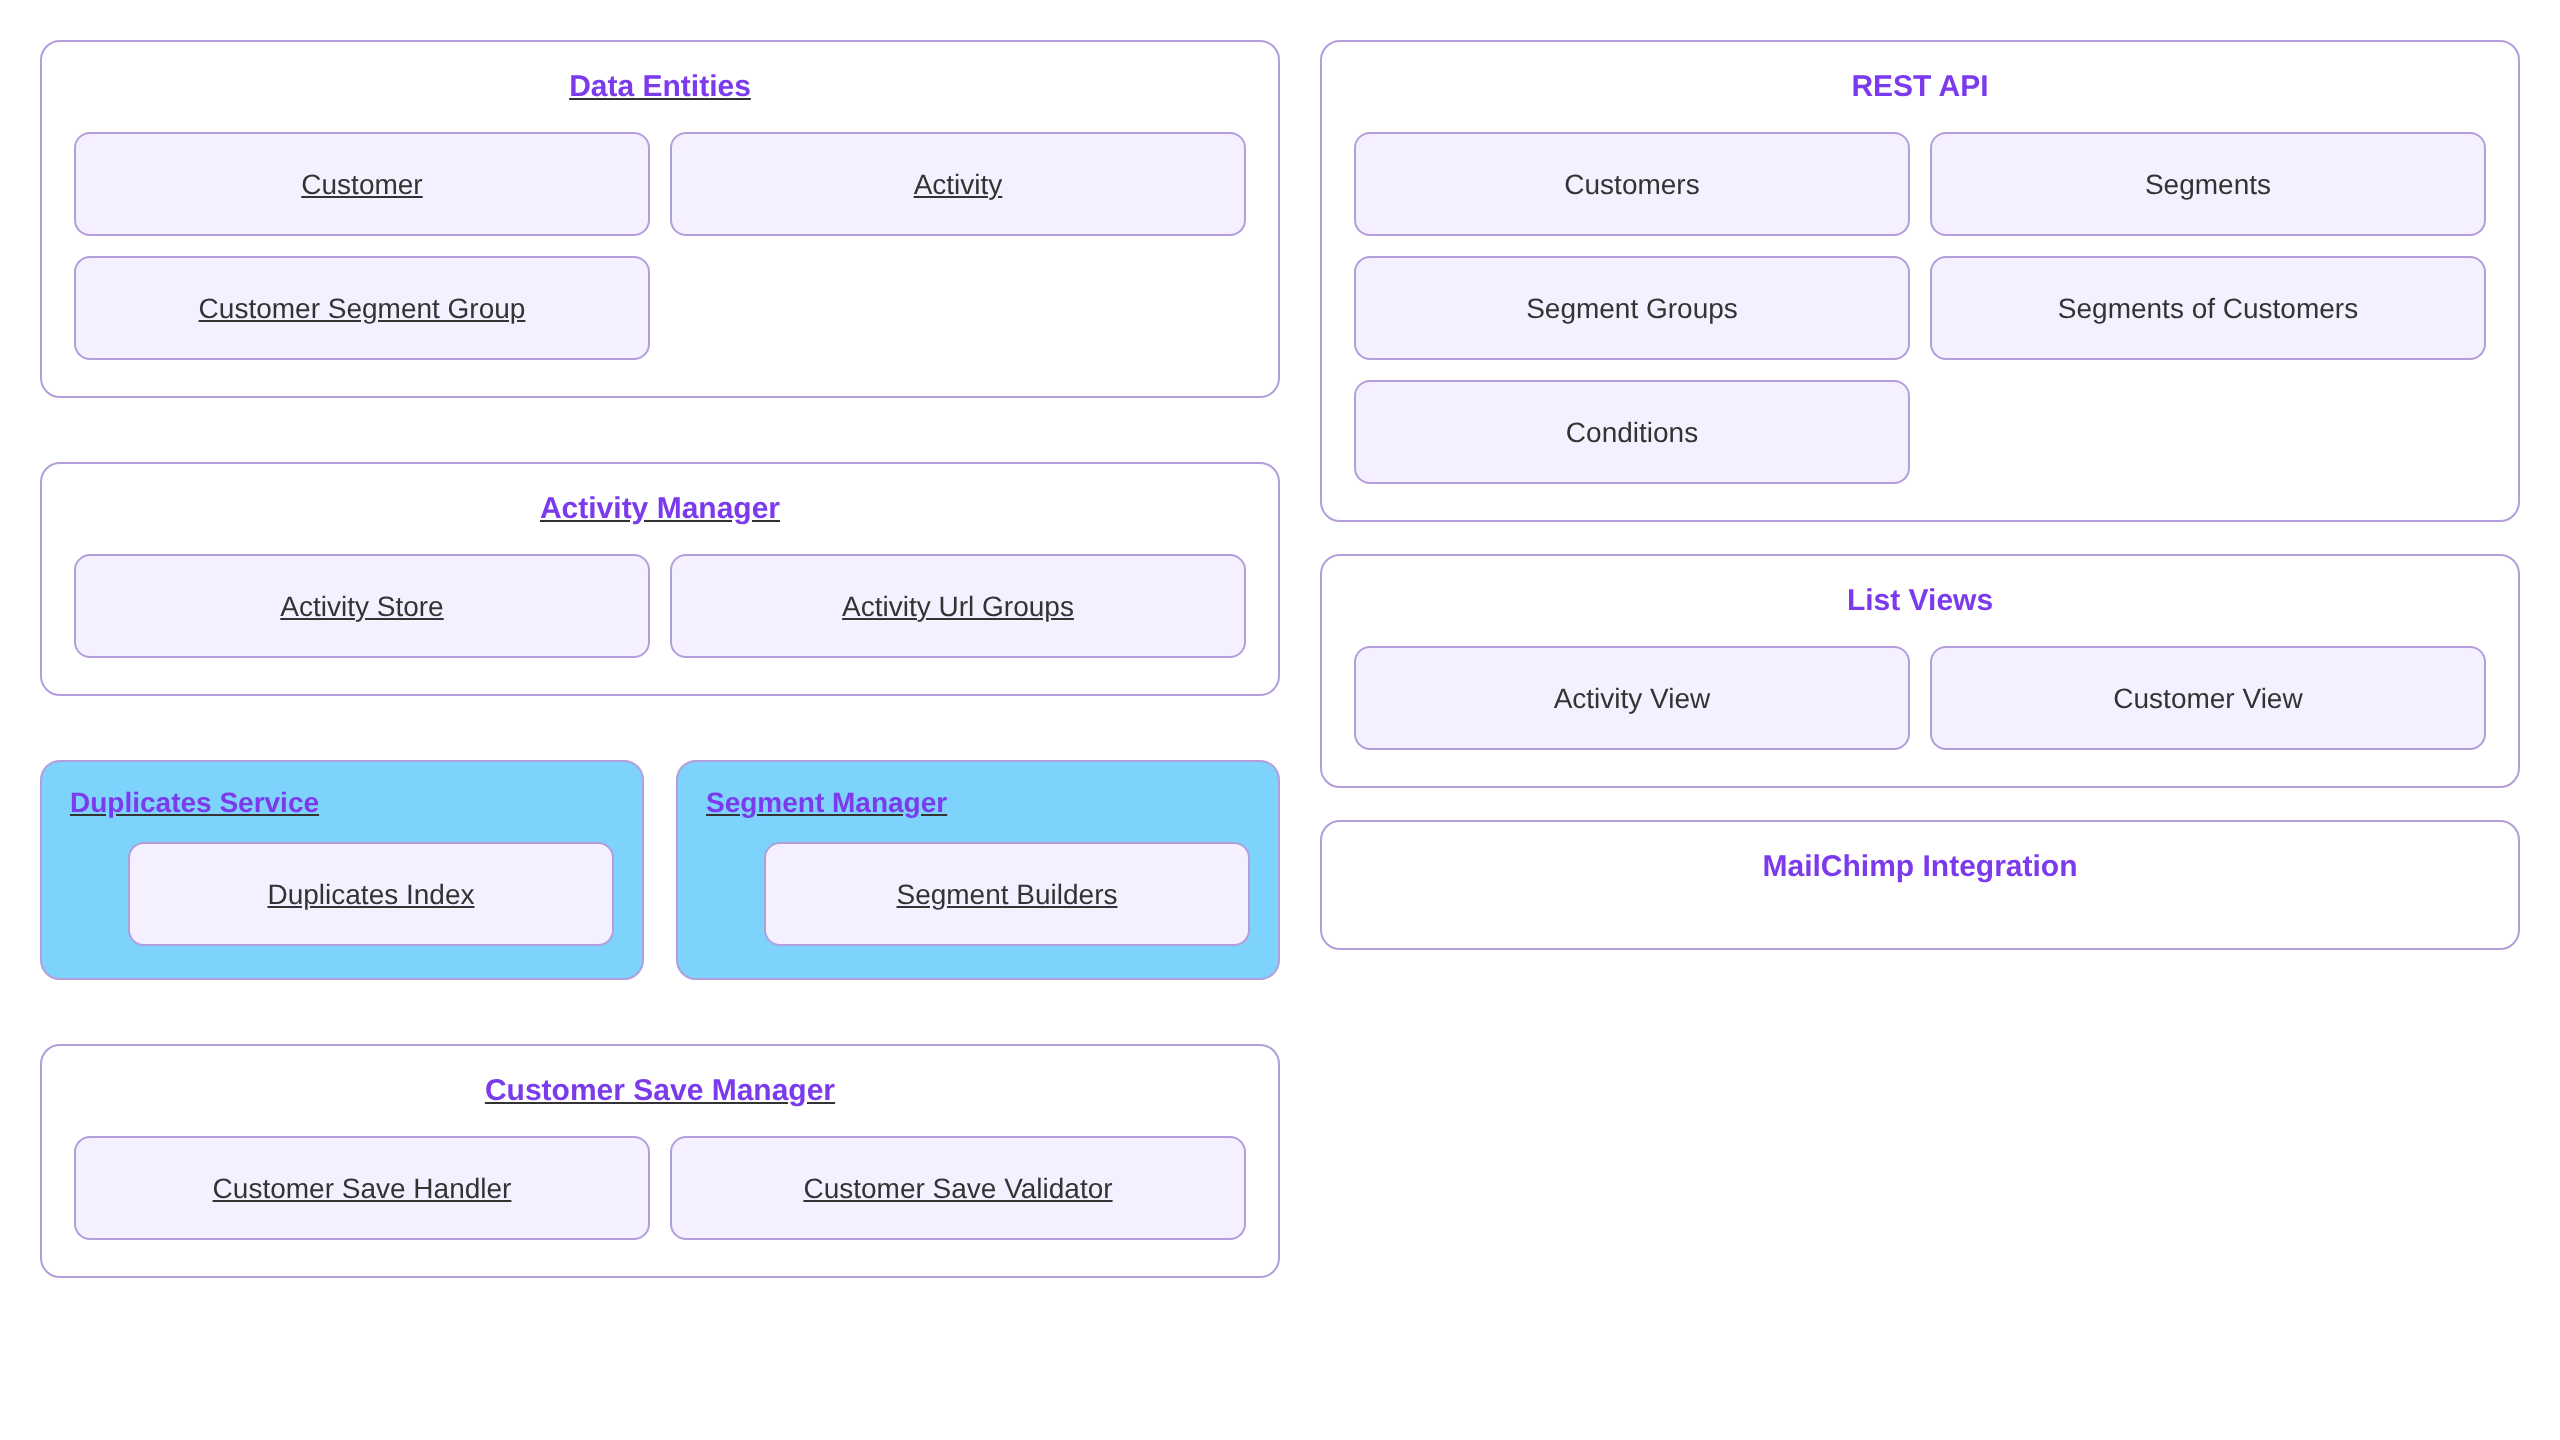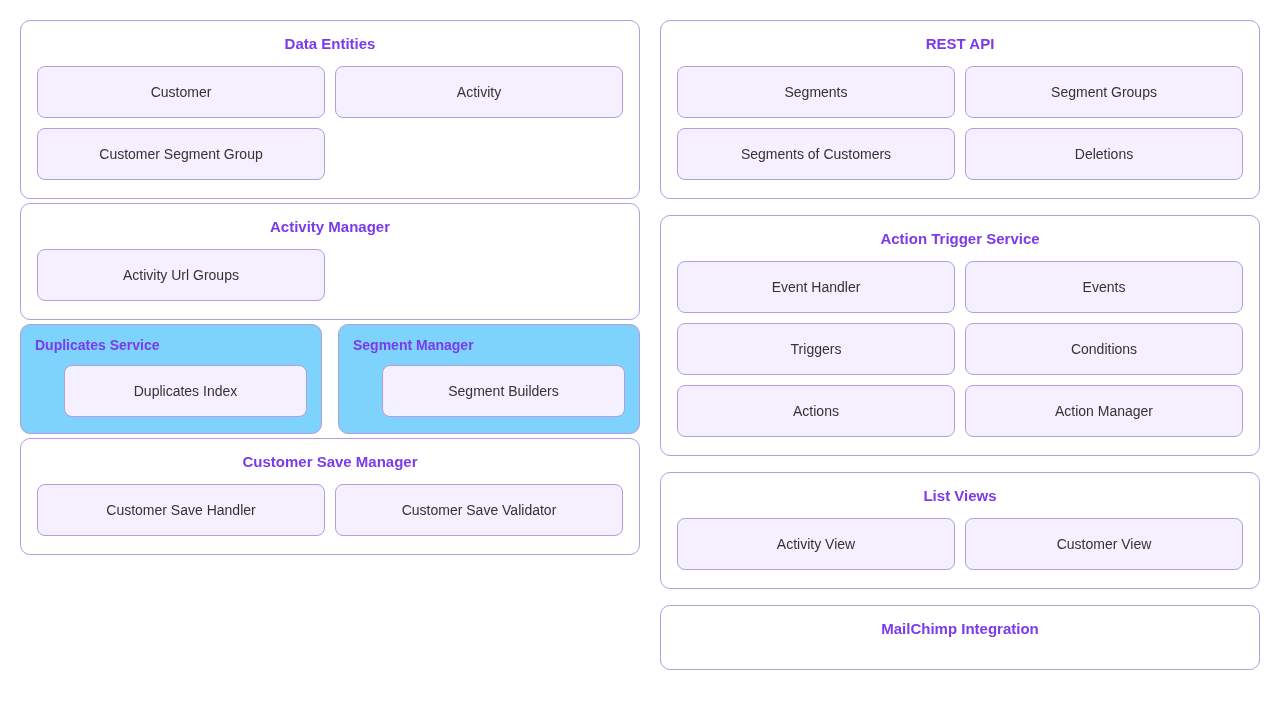--- a/index.html
+++ b/index.html
@@ -15,22 +15,23 @@
 
     .main-layout {
       display: flex;
       gap: 20px;
       align-items: flex-start;
     }
 
     .left-col {
       display: flex;
       flex-direction: column;
-      gap: 4px;
+      gap: 32px;
       flex: 0 0 620px;
+      text-decoration: underline;
     }
 
     .right-col {
       display: flex;
       flex-direction: column;
       gap: 16px;
       flex: 1;
     }
 
     .section-box {
@@ -110,20 +111,21 @@
       <div class="items-grid">
         <div class="item-box">Customer</div>
         <div class="item-box">Activity</div>
         <div class="item-box">Customer Segment Group</div>
       </div>
     </div>
 
     <div class="section-box">
       <div class="section-title">Activity Manager</div>
       <div class="items-grid">
+        <div class="item-box">Activity Store</div>
         <div class="item-box">Activity Url Groups</div>
       </div>
     </div>
 
     <div class="two-col-sub">
       <div class="sub-section">
         <div class="sub-section-title">Duplicates Service</div>
         <div class="single-item">
           <div class="item-box">Duplicates Index</div>
         </div>
@@ -144,38 +146,28 @@
       </div>
     </div>
 
   </div>
 
   <div class="right-col">
 
     <div class="section-box">
       <div class="section-title">REST API</div>
       <div class="items-grid">
+        <div class="item-box">Customers</div>
         <div class="item-box">Segments</div>
         <div class="item-box">Segment Groups</div>
         <div class="item-box">Segments of Customers</div>
-        <div class="item-box">Deletions</div>
+        <div class="item-box">Conditions</div>
       </div>
     </div>
 
-    <div class="section-box">
-      <div class="section-title">Action Trigger Service</div>
-      <div class="items-grid">
-        <div class="item-box">Event Handler</div>
-        <div class="item-box">Events</div>
-        <div class="item-box">Triggers</div>
-        <div class="item-box">Conditions</div>
-        <div class="item-box">Actions</div>
-        <div class="item-box">Action Manager</div>
-      </div>
-    </div>
 
     <div class="section-box">
       <div class="section-title">List Views</div>
       <div class="items-grid">
         <div class="item-box">Activity View</div>
         <div class="item-box">Customer View</div>
       </div>
     </div>
 
     <div class="section-box">

